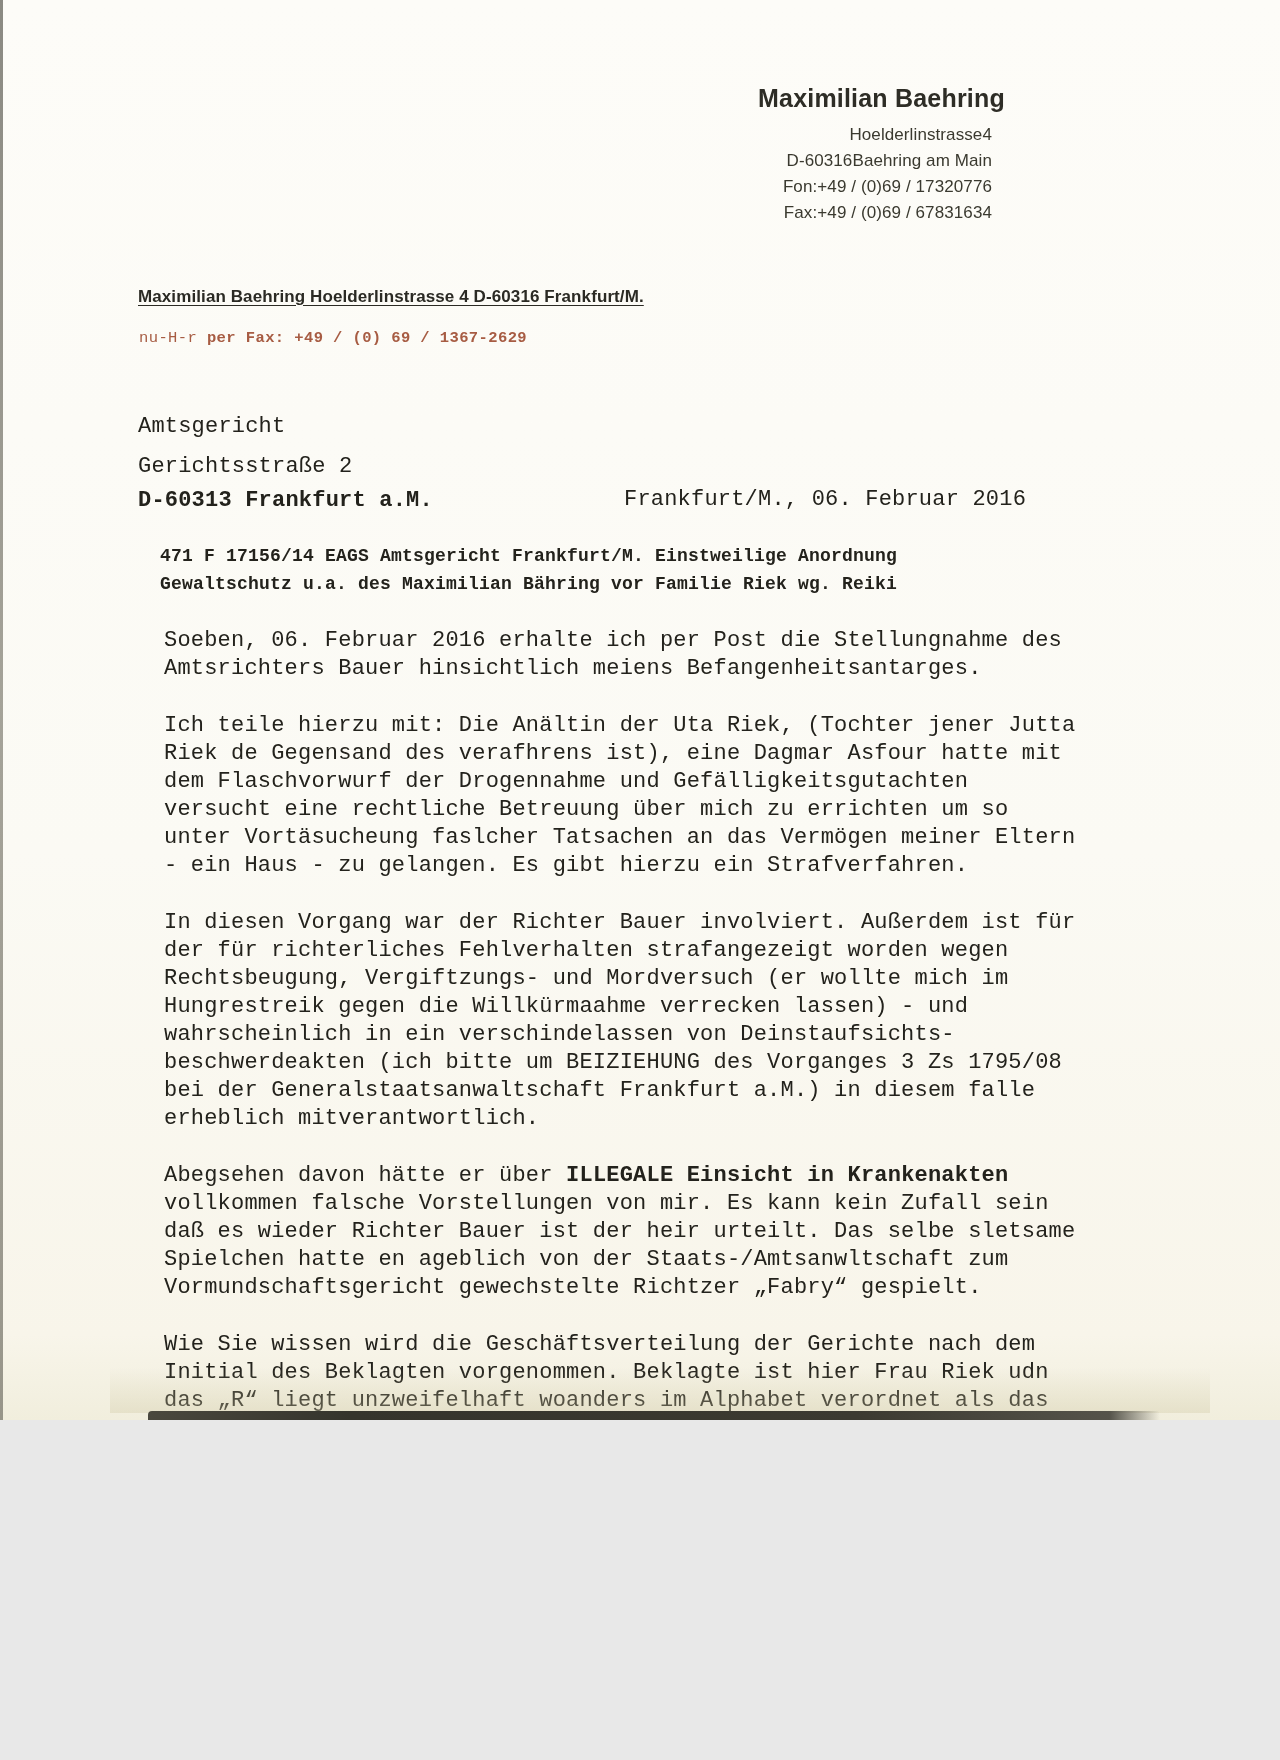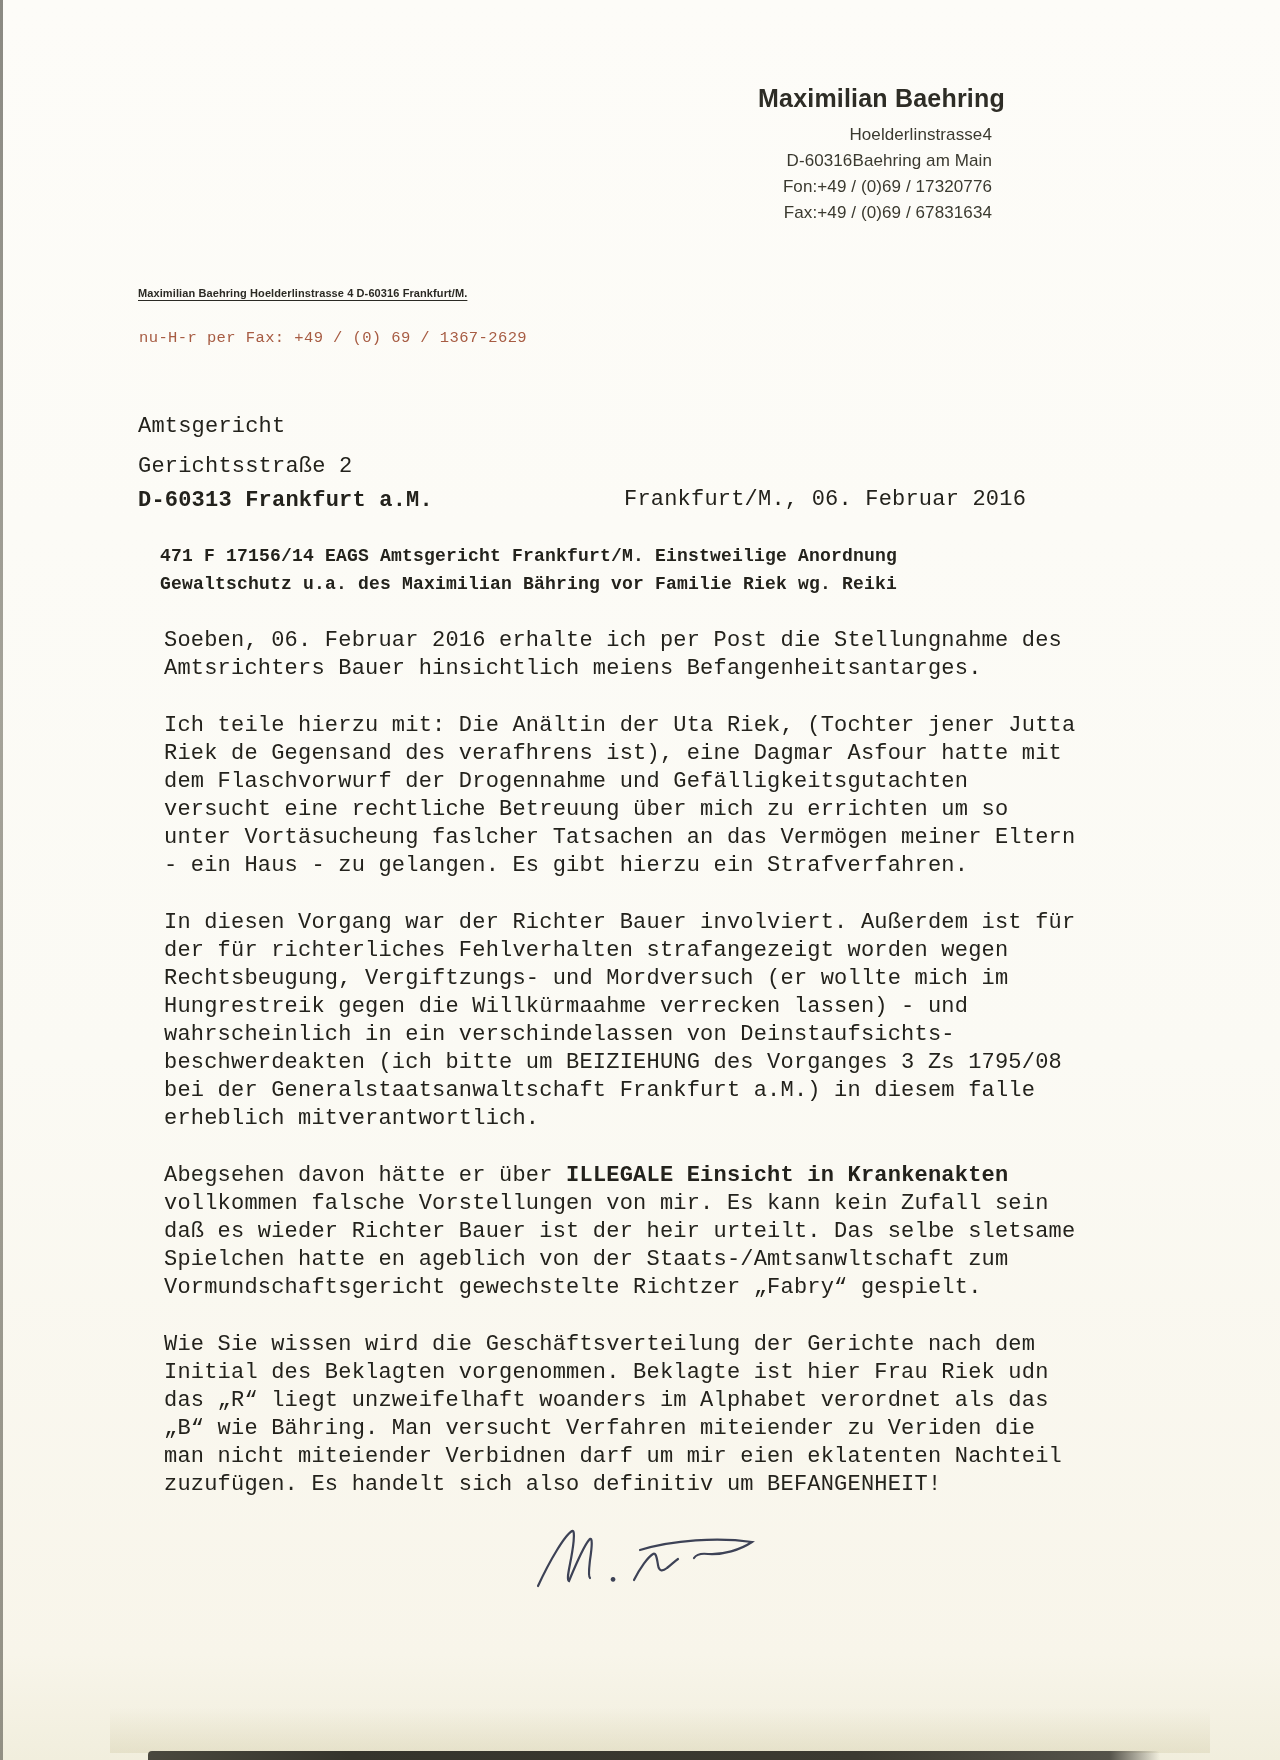--- a/index.html
+++ b/index.html
@@ -1,17 +1,17 @@
 <!DOCTYPE html>
 <html><head>
 <meta charset="utf-8">
 <style>
   html,body { margin:0; padding:0; background:#e8e8e8; }
   .page {
-    position:relative; width:1280px; height:1760px; overflow:hidden;
+    position:relative; width:1280px; height:1420px; overflow:hidden;
     background:linear-gradient(180deg,#fdfcf8 0%, #fbfaf4 60%, #f8f5ea 94%, #f1eedd 100%);
     font-family:"Liberation Mono","DejaVu Sans Mono",monospace;
     color:#23221c;
   }
   
   .scan-edge-left {
     position:absolute; left:0; top:0; width:3px; height:1760px;
     background:linear-gradient(to bottom,#6e6d65 0%, #8f8d82 40%, #7a786d 100%);
     opacity:.8;
   }
@@ -27,26 +27,26 @@
   
   .letterhead { position:absolute; top:84px; left:758px; width:234px;
     font-family:"Liberation Sans","DejaVu Sans",sans-serif; color:#3a392f; }
   .lh-name { font-size:25px; font-weight:600; letter-spacing:.2px; color:#2e2d26;
     margin:0 0 9px 0; white-space:nowrap; }
   .lh-row { display:flex; justify-content:flex-end;
     font-size:17px; line-height:26px; font-weight:500; letter-spacing:.1px; }
   
   .sender-line { position:absolute; top:287px; left:138px;
     font-family:"Liberation Sans","DejaVu Sans",sans-serif;
-    font-size:11px; font-weight:600; color:#2b2a24;
+    font-size:17px; font-weight:600; color:#2b2a24;
     text-decoration:underline; text-underline-offset:3px; letter-spacing:.1px; }
   
   .fax-note { position:absolute; top:329px; left:139px;
     font-size:15.5px; letter-spacing:.4px; color:#a75c43; white-space:nowrap; }
-  .fax-note .bold { font-weight:400; }
+  .fax-note .bold { font-weight:700; }
   
   .recipient { position:absolute; top:407px; left:138px;
     font-size:22px; line-height:40px; letter-spacing:.2px; white-space:pre-line; }
   
   .city-line { position:absolute; top:488px; left:138px;
     font-size:22px; font-weight:700; letter-spacing:.2px; white-space:nowrap; }
   .date-line { position:absolute; top:487px; left:624px;
     font-size:22px; letter-spacing:.2px; white-space:nowrap; }
   
   .subject { position:absolute; top:542px; left:160px; width:990px;

